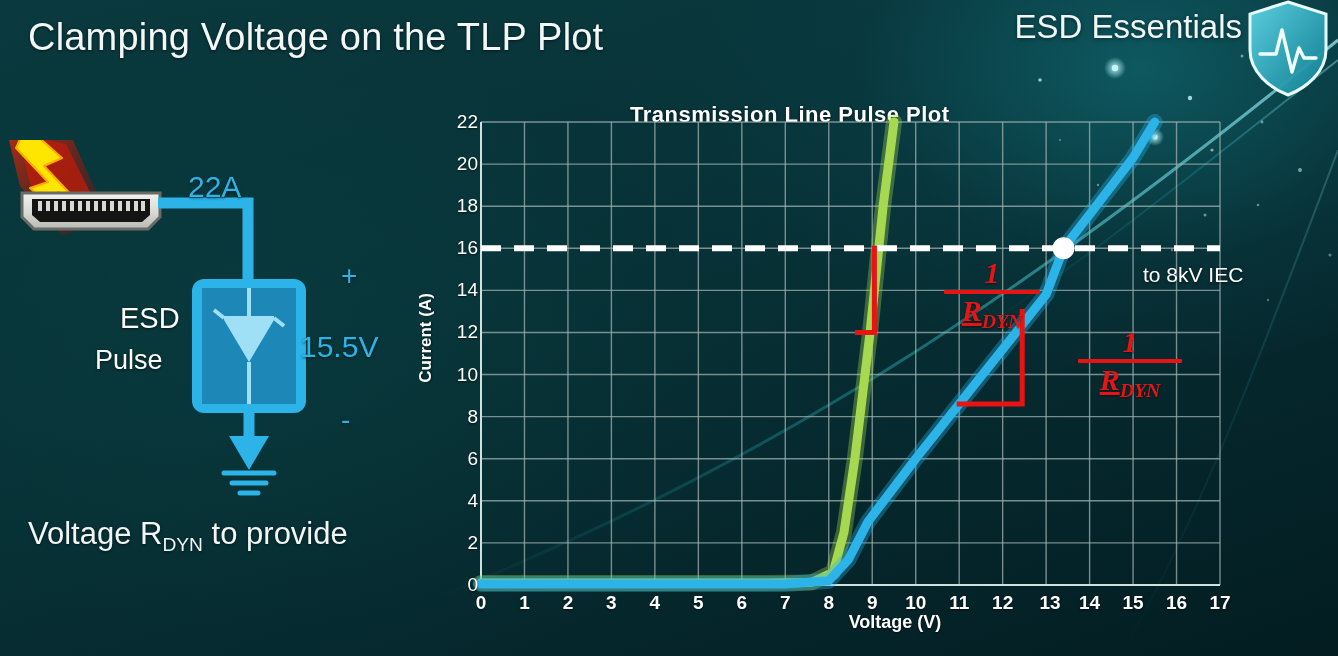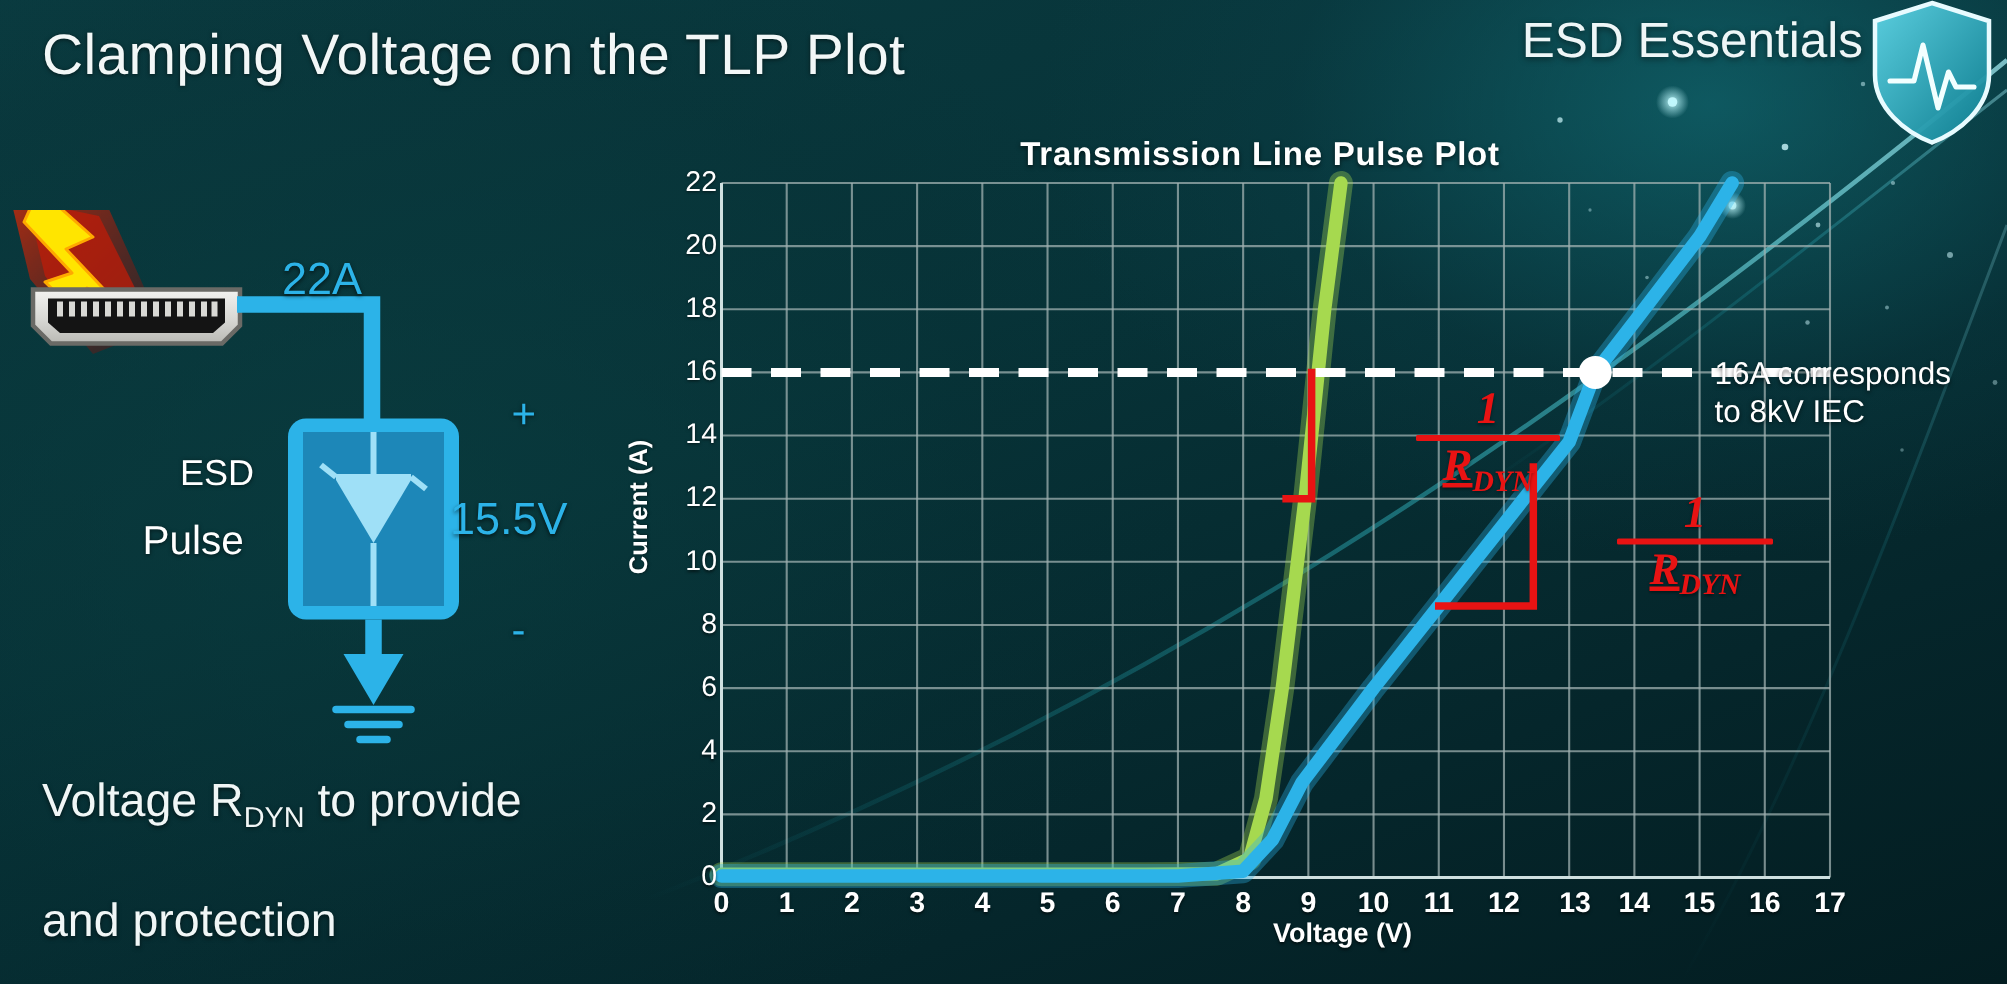--- a/index.html
+++ b/index.html
@@ -27,38 +27,38 @@
   }
   #brand-text{
     position:absolute;right:96px;top:8px;
     font-size:33px;color:#eef6f7;
     text-shadow:0 1px 4px rgba(0,0,0,.5);
     white-space:nowrap;
   }
   #brand-shield{position:absolute;right:4px;top:-4px;width:92px;height:104px;}
   #left-svg{position:absolute;left:0px;top:140px;width:420px;height:370px;}
   .dg-label{position:absolute;color:#fff;text-shadow:0 1px 3px rgba(0,0,0,.6);}
-  #label-esd   {left:120px;top:302px;font-size:24px;}
+  #label-esd   {left:120px;top:302px;font-size:29px;}
   #label-diode {left:95px;top:345px;font-size:27px;}
   #label-22a   {left:188px;top:170px;font-size:30px;color:#2cb3e8;}
   #label-155v  {left:300px;top:330px;font-size:30px;color:#2cb3e8;}
   #label-plus  {left:341px;top:260px;font-size:28px;color:#2cb3e8;}
   #label-minus {left:341px;top:404px;font-size:28px;color:#2cb3e8;}
 
   #bottom-note{
     position:absolute;left:28px;top:515px;width:420px;
     color:#f0f6f6;font-size:31px;line-height:1.22;
     text-shadow:0 1px 3px rgba(0,0,0,.55);
   }
   #bottom-note sub{font-size:.62em;}
 
   
   #chart{position:absolute;left:420px;top:88px;width:900px;height:560px;}
   #chart-title{
-    position:absolute;left:210px;top:2px;width:420px;text-align:center;
+    position:absolute;left:210px;top:14px;width:420px;text-align:left;
     font-size:22px;font-weight:bold;color:#ffffff;letter-spacing:.5px;
     text-shadow:0 1px 3px rgba(0,0,0,.6);
   }
   #plot{position:absolute;left:61px;top:34px;width:739px;height:463px;}
   #plot-svg{position:absolute;left:0;top:0;width:739px;height:463px;overflow:visible;}
   .ytick{
     position:absolute;right:742px;color:#ffffff;font-size:19px;font-weight:normal;
     text-shadow:0 1px 2px rgba(0,0,0,.6);transform:translateY(-50%);
     width:40px;text-align:right;
   }
@@ -226,21 +226,20 @@
   <div class="dg-label" id="label-esd">ESD</div>
   <div class="dg-label" id="label-diode">Pulse</div>
   <div class="dg-label" id="label-22a">22A</div>
   <div class="dg-label" id="label-155v">15.5V</div>
   <div class="dg-label" id="label-plus">+</div>
   <div class="dg-label" id="label-minus">-</div>
 
   <div id="bottom-note">
     <span>Voltage R</span><span><sub>DYN</sub></span><span> to provide</span><br>
     <br>
-    <span>and protection</span>
   </div>
 
   <div id="chart">
     <div id="chart-title">Transmission Line Pulse Plot</div>
     <div id="ylabel">Current (A)</div>
     <div id="xlabel">Voltage (V)</div>
 
     <div id="plot">
       <svg id="plot-svg" viewBox="0 0 739 463" preserveAspectRatio="none">
           <g>
@@ -319,21 +318,21 @@
         <div class="xtick" style="left: 521.647px;">12</div>
         <div class="xtick" style="left: 569px;">13</div>
         <div class="xtick" style="left: 608.588px;">14</div>
         <div class="xtick" style="left: 652.059px;">15</div>
         <div class="xtick" style="left: 695.529px;">16</div>
         <div class="xtick" style="left: 739px;">17</div>
       </div>
   </div>
 
   <div id="annot-16a">
-    <span>16A corresponds</span><br>
+    <br>
     <span>to 8kV IEC</span>
   </div>
 
   <div class="frac" id="frac1">
     <div class="num">1</div>
     <div class="bar"></div>
     <div class="den"><span>R</span><sub>DYN</sub></div>
   </div>
 
   <div class="frac" id="frac2">

